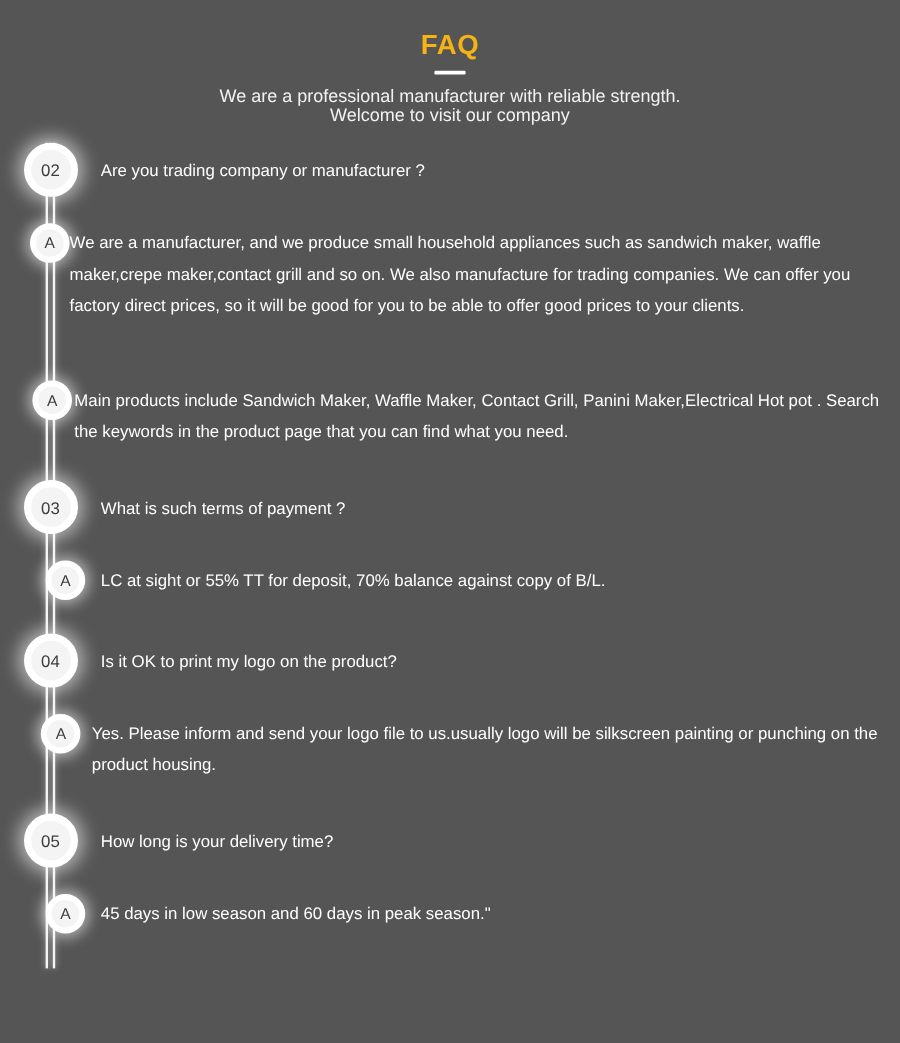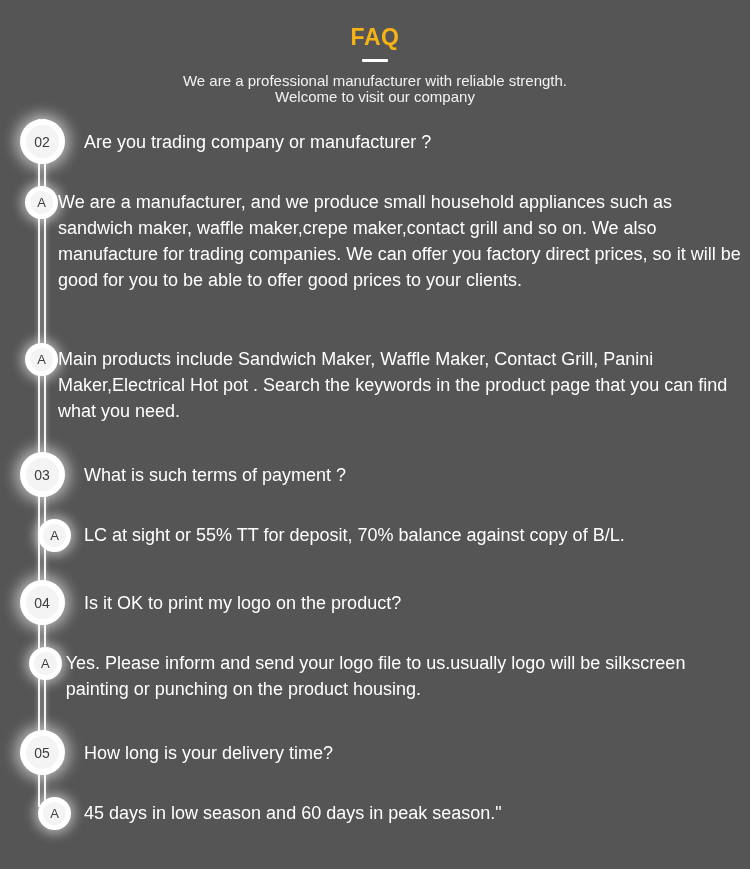--- a/index.html
+++ b/index.html
@@ -122,21 +122,21 @@
     display: flex;
     justify-content: flex-start;
     padding-left: 19px;
     box-sizing: border-box;
   }
   .marker-wrap.a-wrap { padding-left: 25px; }
 
   .row-text {
     flex: 1 1 auto;
     padding-right: 8px;
-    font-size: 18px;
+    font-size: 14px;
     line-height: 26px;
     color: #ffffff;
   }
   .q-row .row-text { padding-top: 10px; }
   .a-row .row-text { padding-top: 3px; }
 
   .q-row { margin-bottom: 0; }
 
   
   .gap-q-a { height: 22px; }

